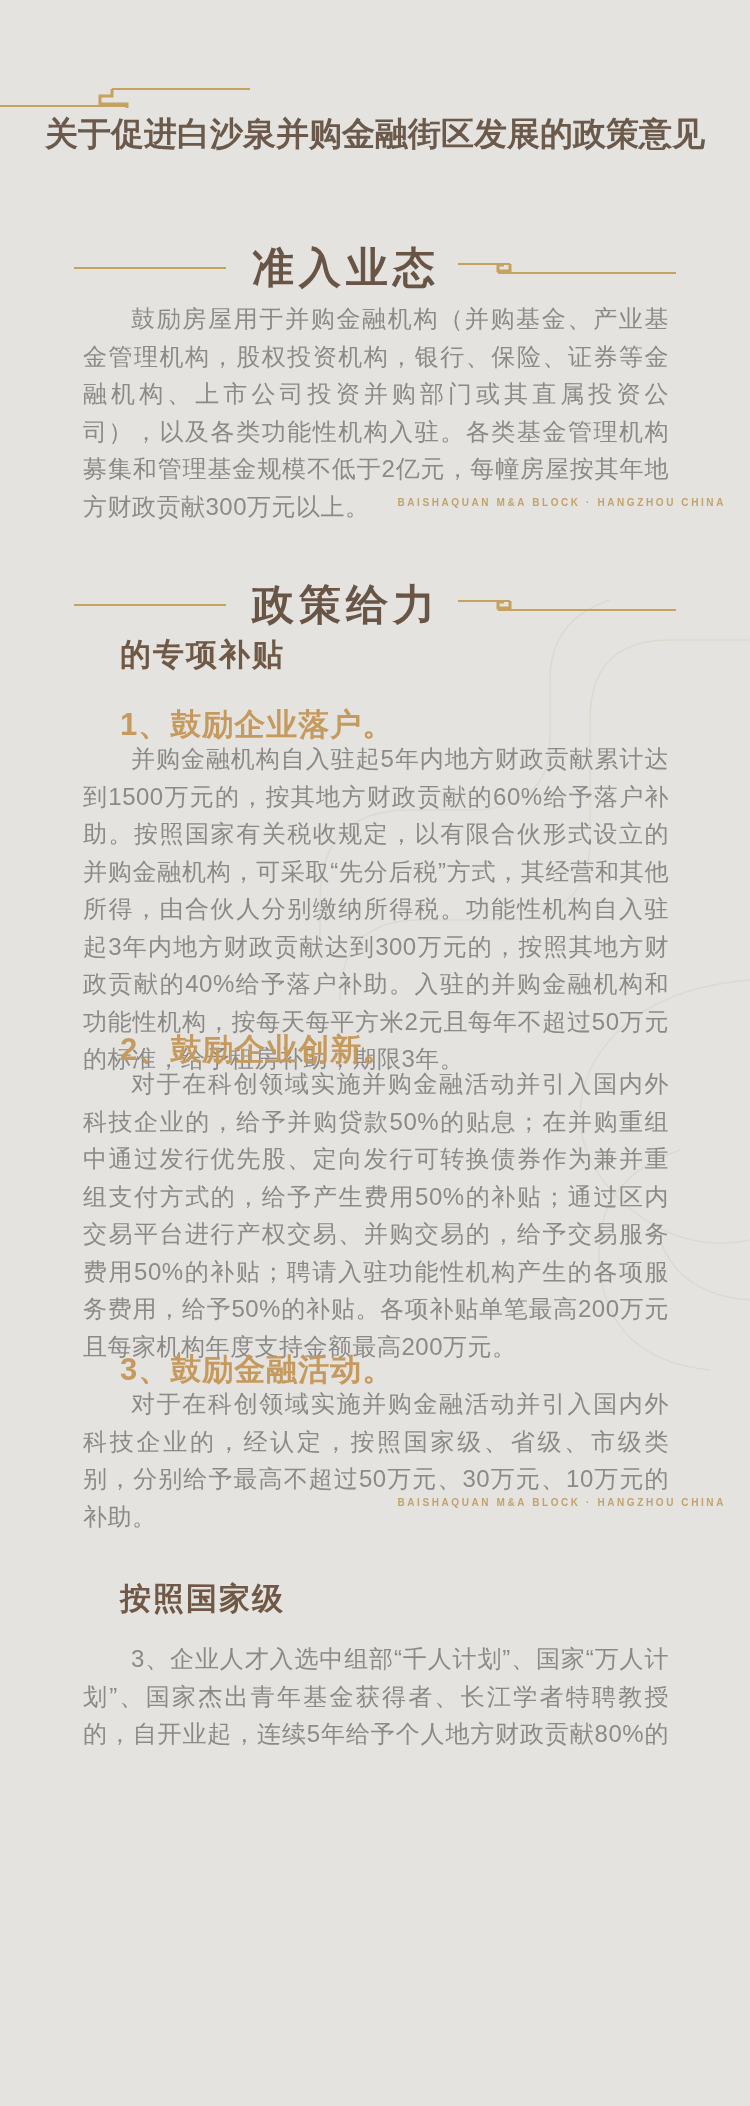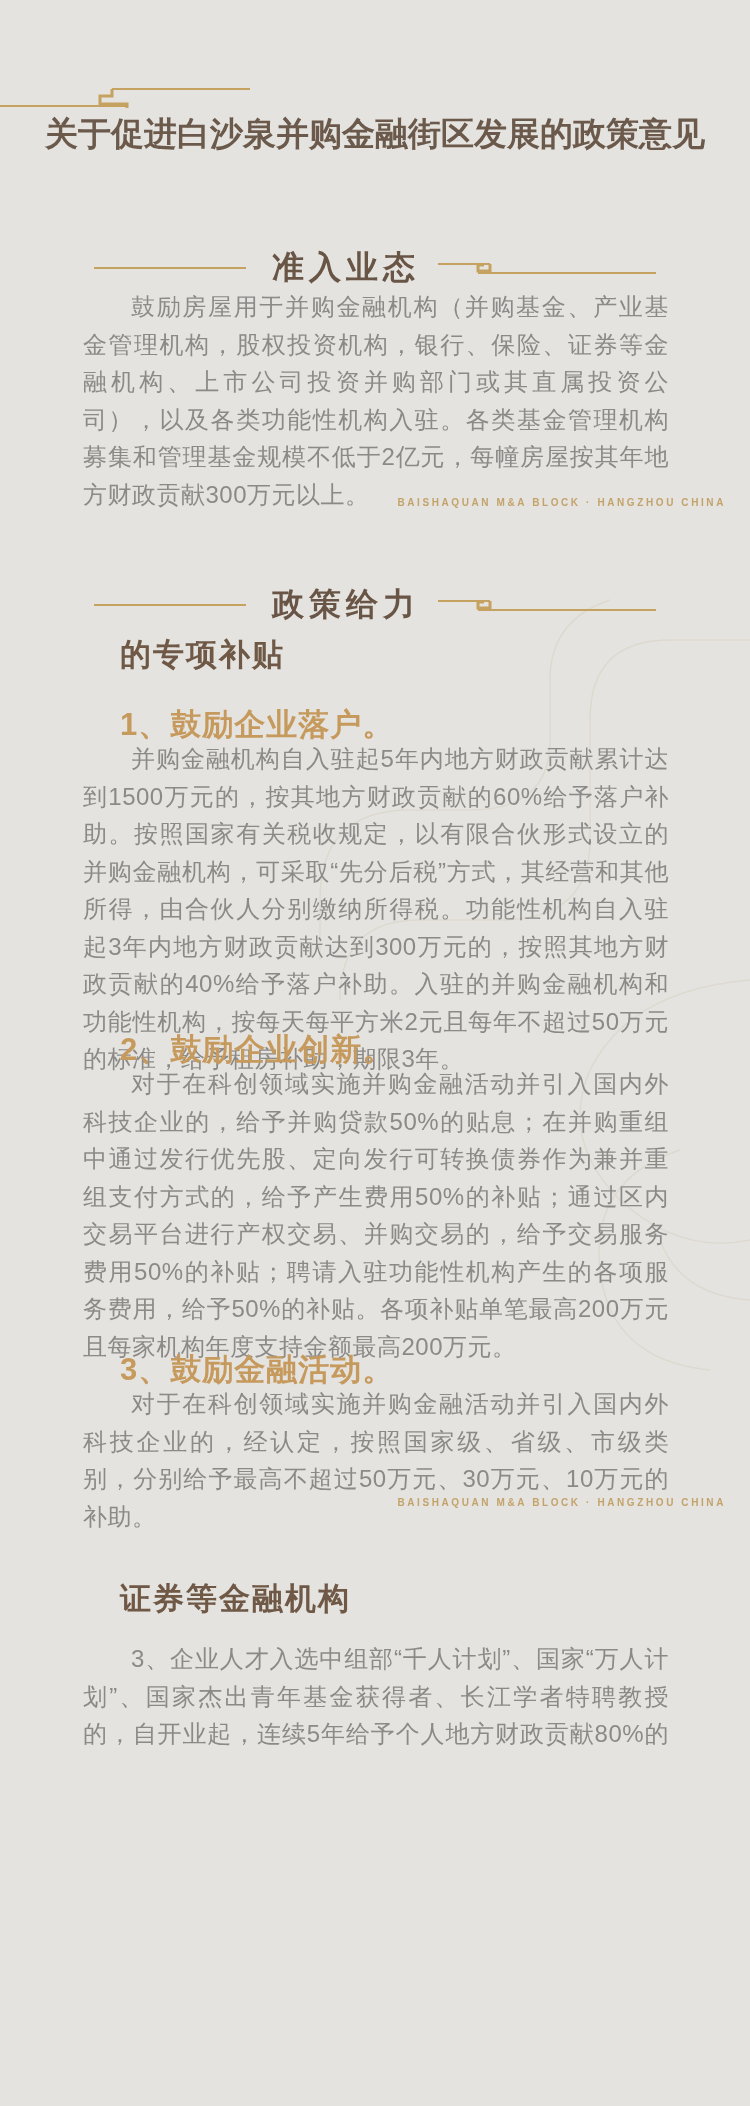--- a/index.html
+++ b/index.html
@@ -28,36 +28,36 @@
 
   
   .section-head{
     position:absolute;left:0;width:750px;height:60px;
     display:flex;align-items:center;justify-content:center;
   }
   .section-head .line-left{
     width:152px;height:2px;background:#c5a25f;margin-right:26px;flex:none;
   }
   .section-head .head-text{
-    font-size:32px;font-weight:bold;letter-spacing:5px;
+    font-size:42px;font-weight:bold;letter-spacing:5px;
     color:#695546;flex:none;white-space:nowrap;
   }
   .section-head .meander-right{flex:none;margin-left:18px;}
   .sh-1{top:238px;}
   .sh-2{top:575px;}
 
   
   .para{
     position:absolute;left:83px;width:586px;
     font-size:24px;line-height:37.5px;letter-spacing:0.5px;
     text-align:justify;color:#8b8a88;
   }
   .para p{margin:0;text-indent:2em;}
 
-  .intro-para{top:288px;}
+  .intro-para{top:300px;}
 
   
   .watermark{
     position:absolute;right:24px;
     font-size:10px;font-weight:bold;letter-spacing:2.6px;
     color:#c3a36a;white-space:nowrap;margin-left:20px;
   }
   .wm-1{top:497px;}
   .wm-2{top:1497px;}
   .wm-3{top:2025px;}
@@ -154,21 +154,21 @@
     <p>对于在科创领域实施并购金融活动并引入国内外科技企业的，给予并购贷款50%的贴息；在并购重组中通过发行优先股、定向发行可转换债券作为兼并重组支付方式的，给予产生费用50%的补贴；通过区内交易平台进行产权交易、并购交易的，给予交易服务费用50%的补贴；聘请入驻功能性机构产生的各项服务费用，给予50%的补贴。各项补贴单笔最高200万元且每家机构年度支持金额最高200万元。</p>
   </div>
 
   <div class="item-label il-3">3、鼓励金融活动。</div>
   <div class="para ib-3">
     <p>对于在科创领域实施并购金融活动并引入国内外科技企业的，经认定，按照国家级、省级、市级类别，分别给予最高不超过50万元、30万元、10万元的补助。</p>
   </div>
 
   <div class="watermark wm-2">BAISHAQUAN M&amp;A BLOCK · HANGZHOU CHINA</div>
 
-  <div class="subsection-title ss-2">证券等金融机构</div>
+  <div class="subsection-title ss-2">按照国家级</div>
 
   <div class="para talent-paras">
     <p>3、企业人才入选中组部“千人计划”、国家“万人计划”、国家杰出青年基金获得者、长江学者特聘教授的，自开业起，连续5年给予个人地方财政贡献80%的专项补贴。</p>
   </div>
 
   <div class="watermark wm-3">BAISHAQUAN M&amp;A BLOCK · HANGZHOU CHINA</div>
 
 </div>
 
 </body></html>

